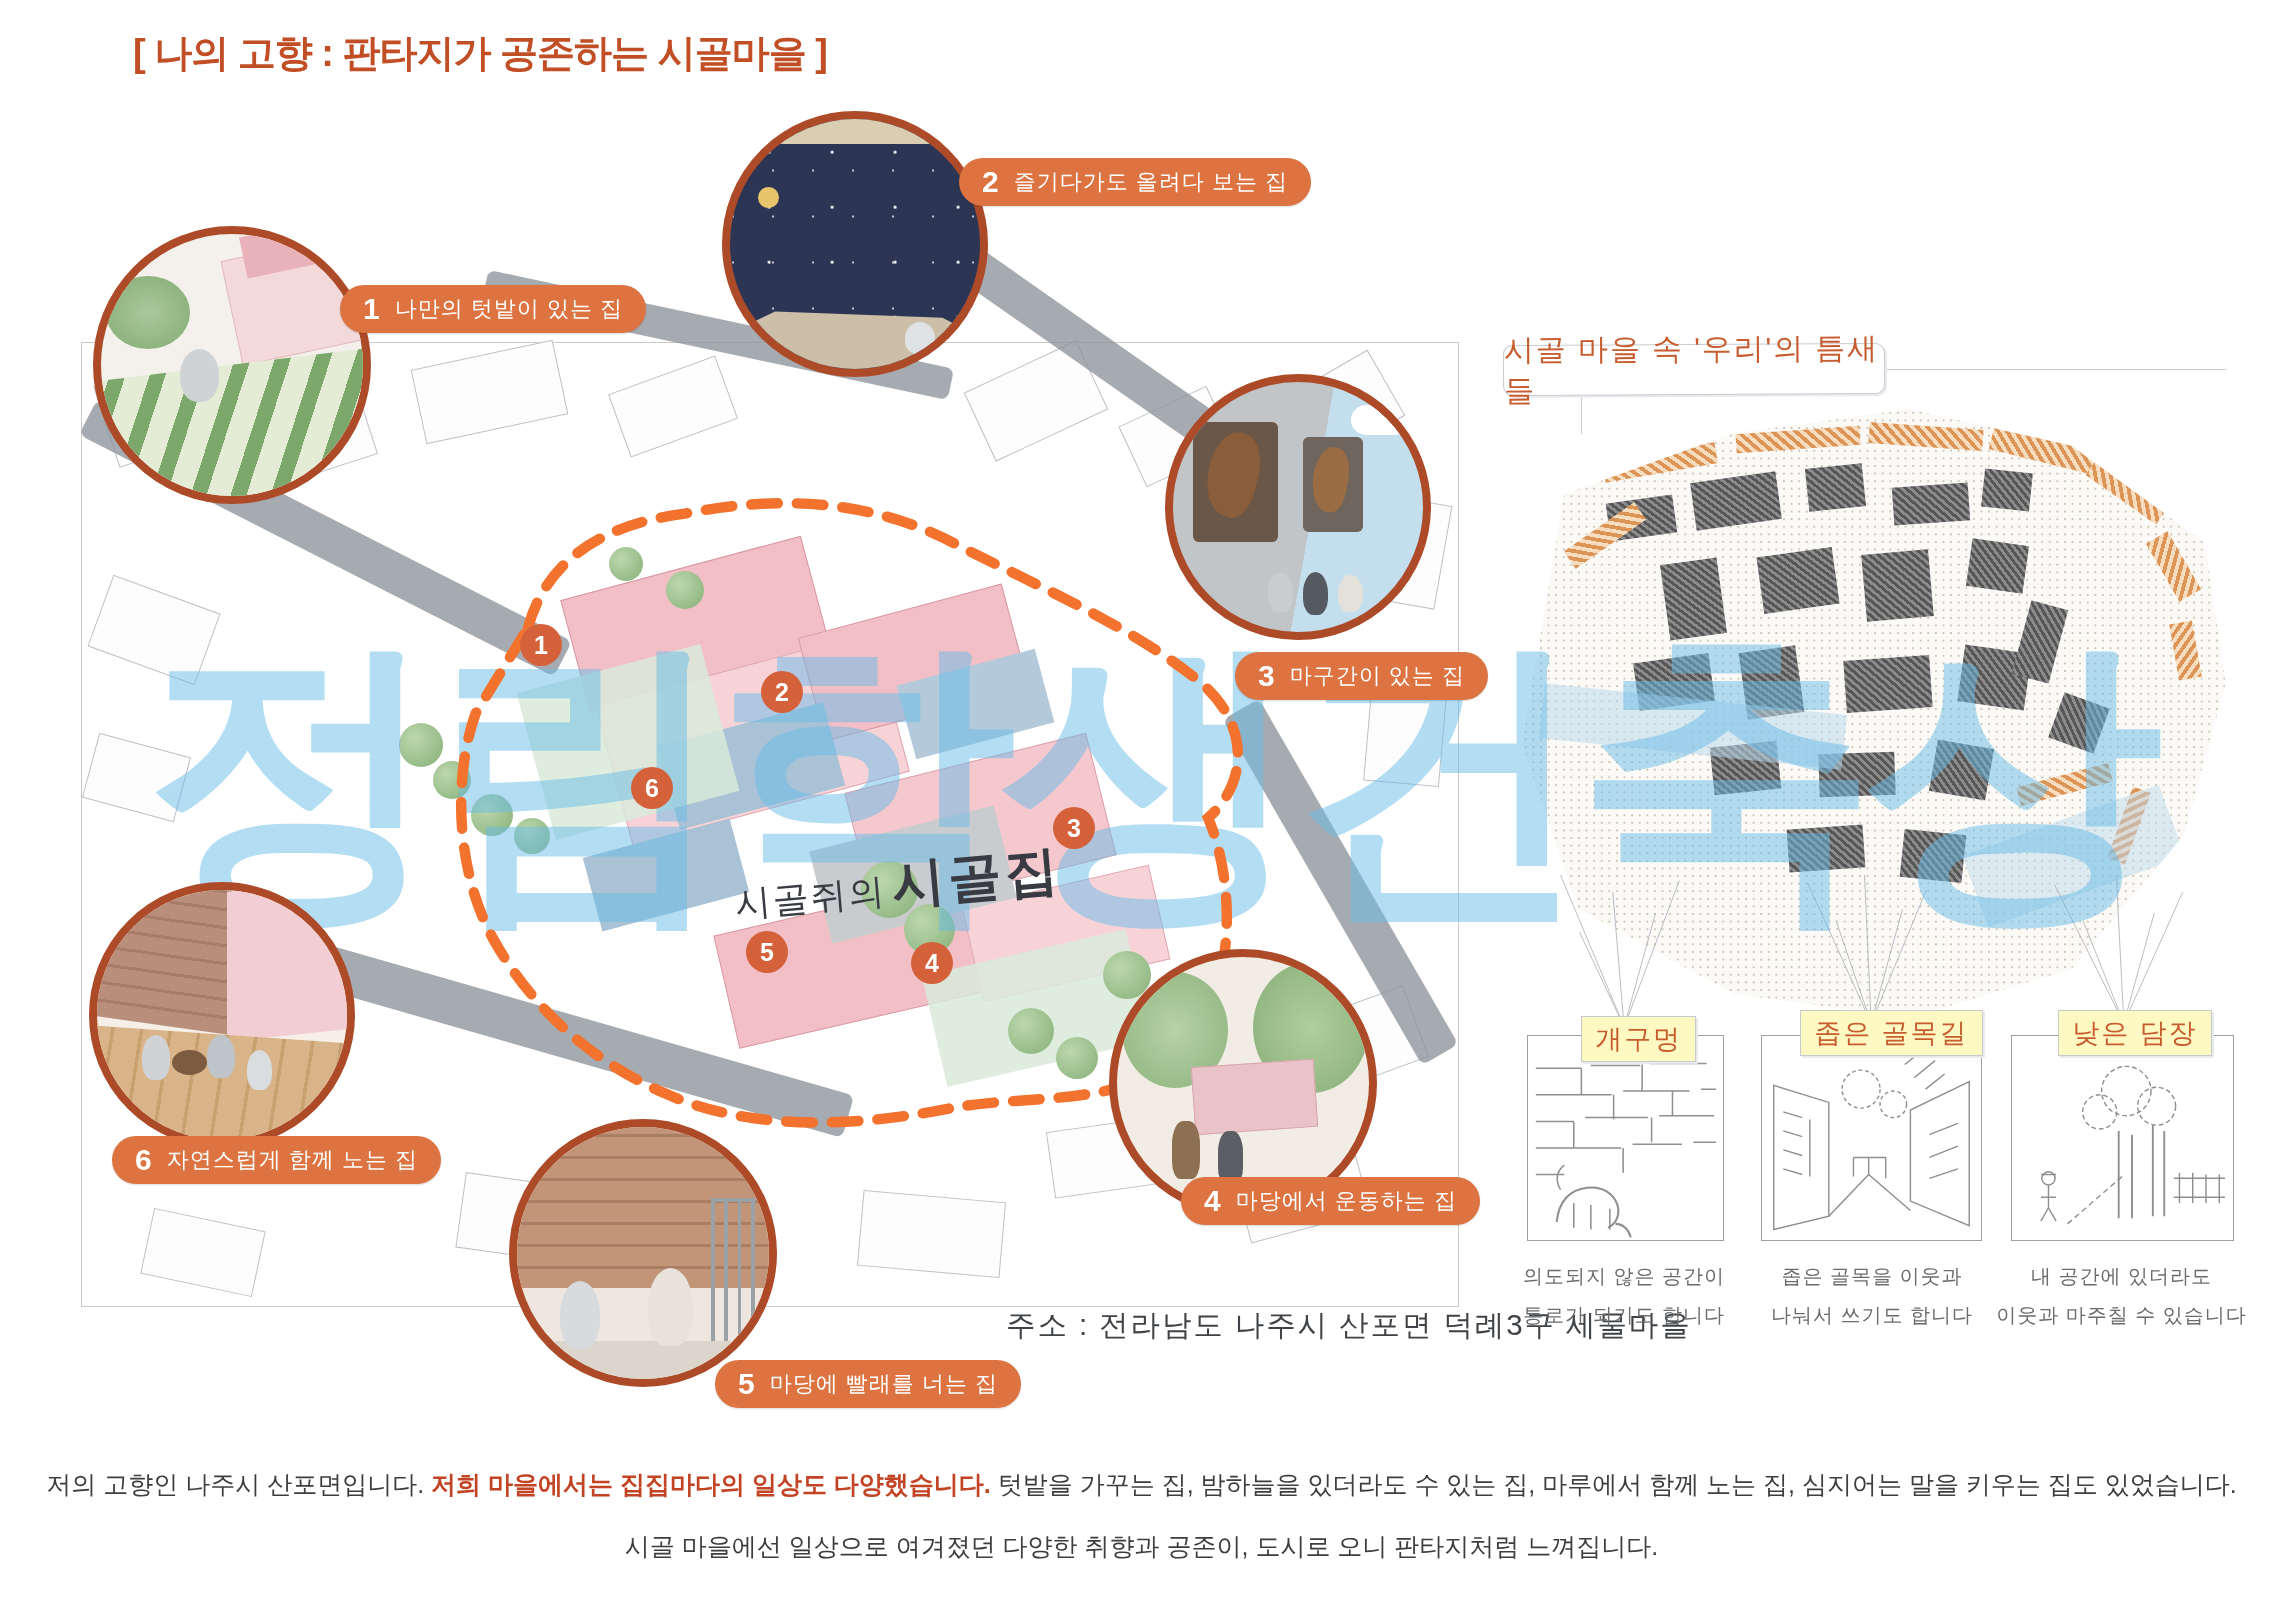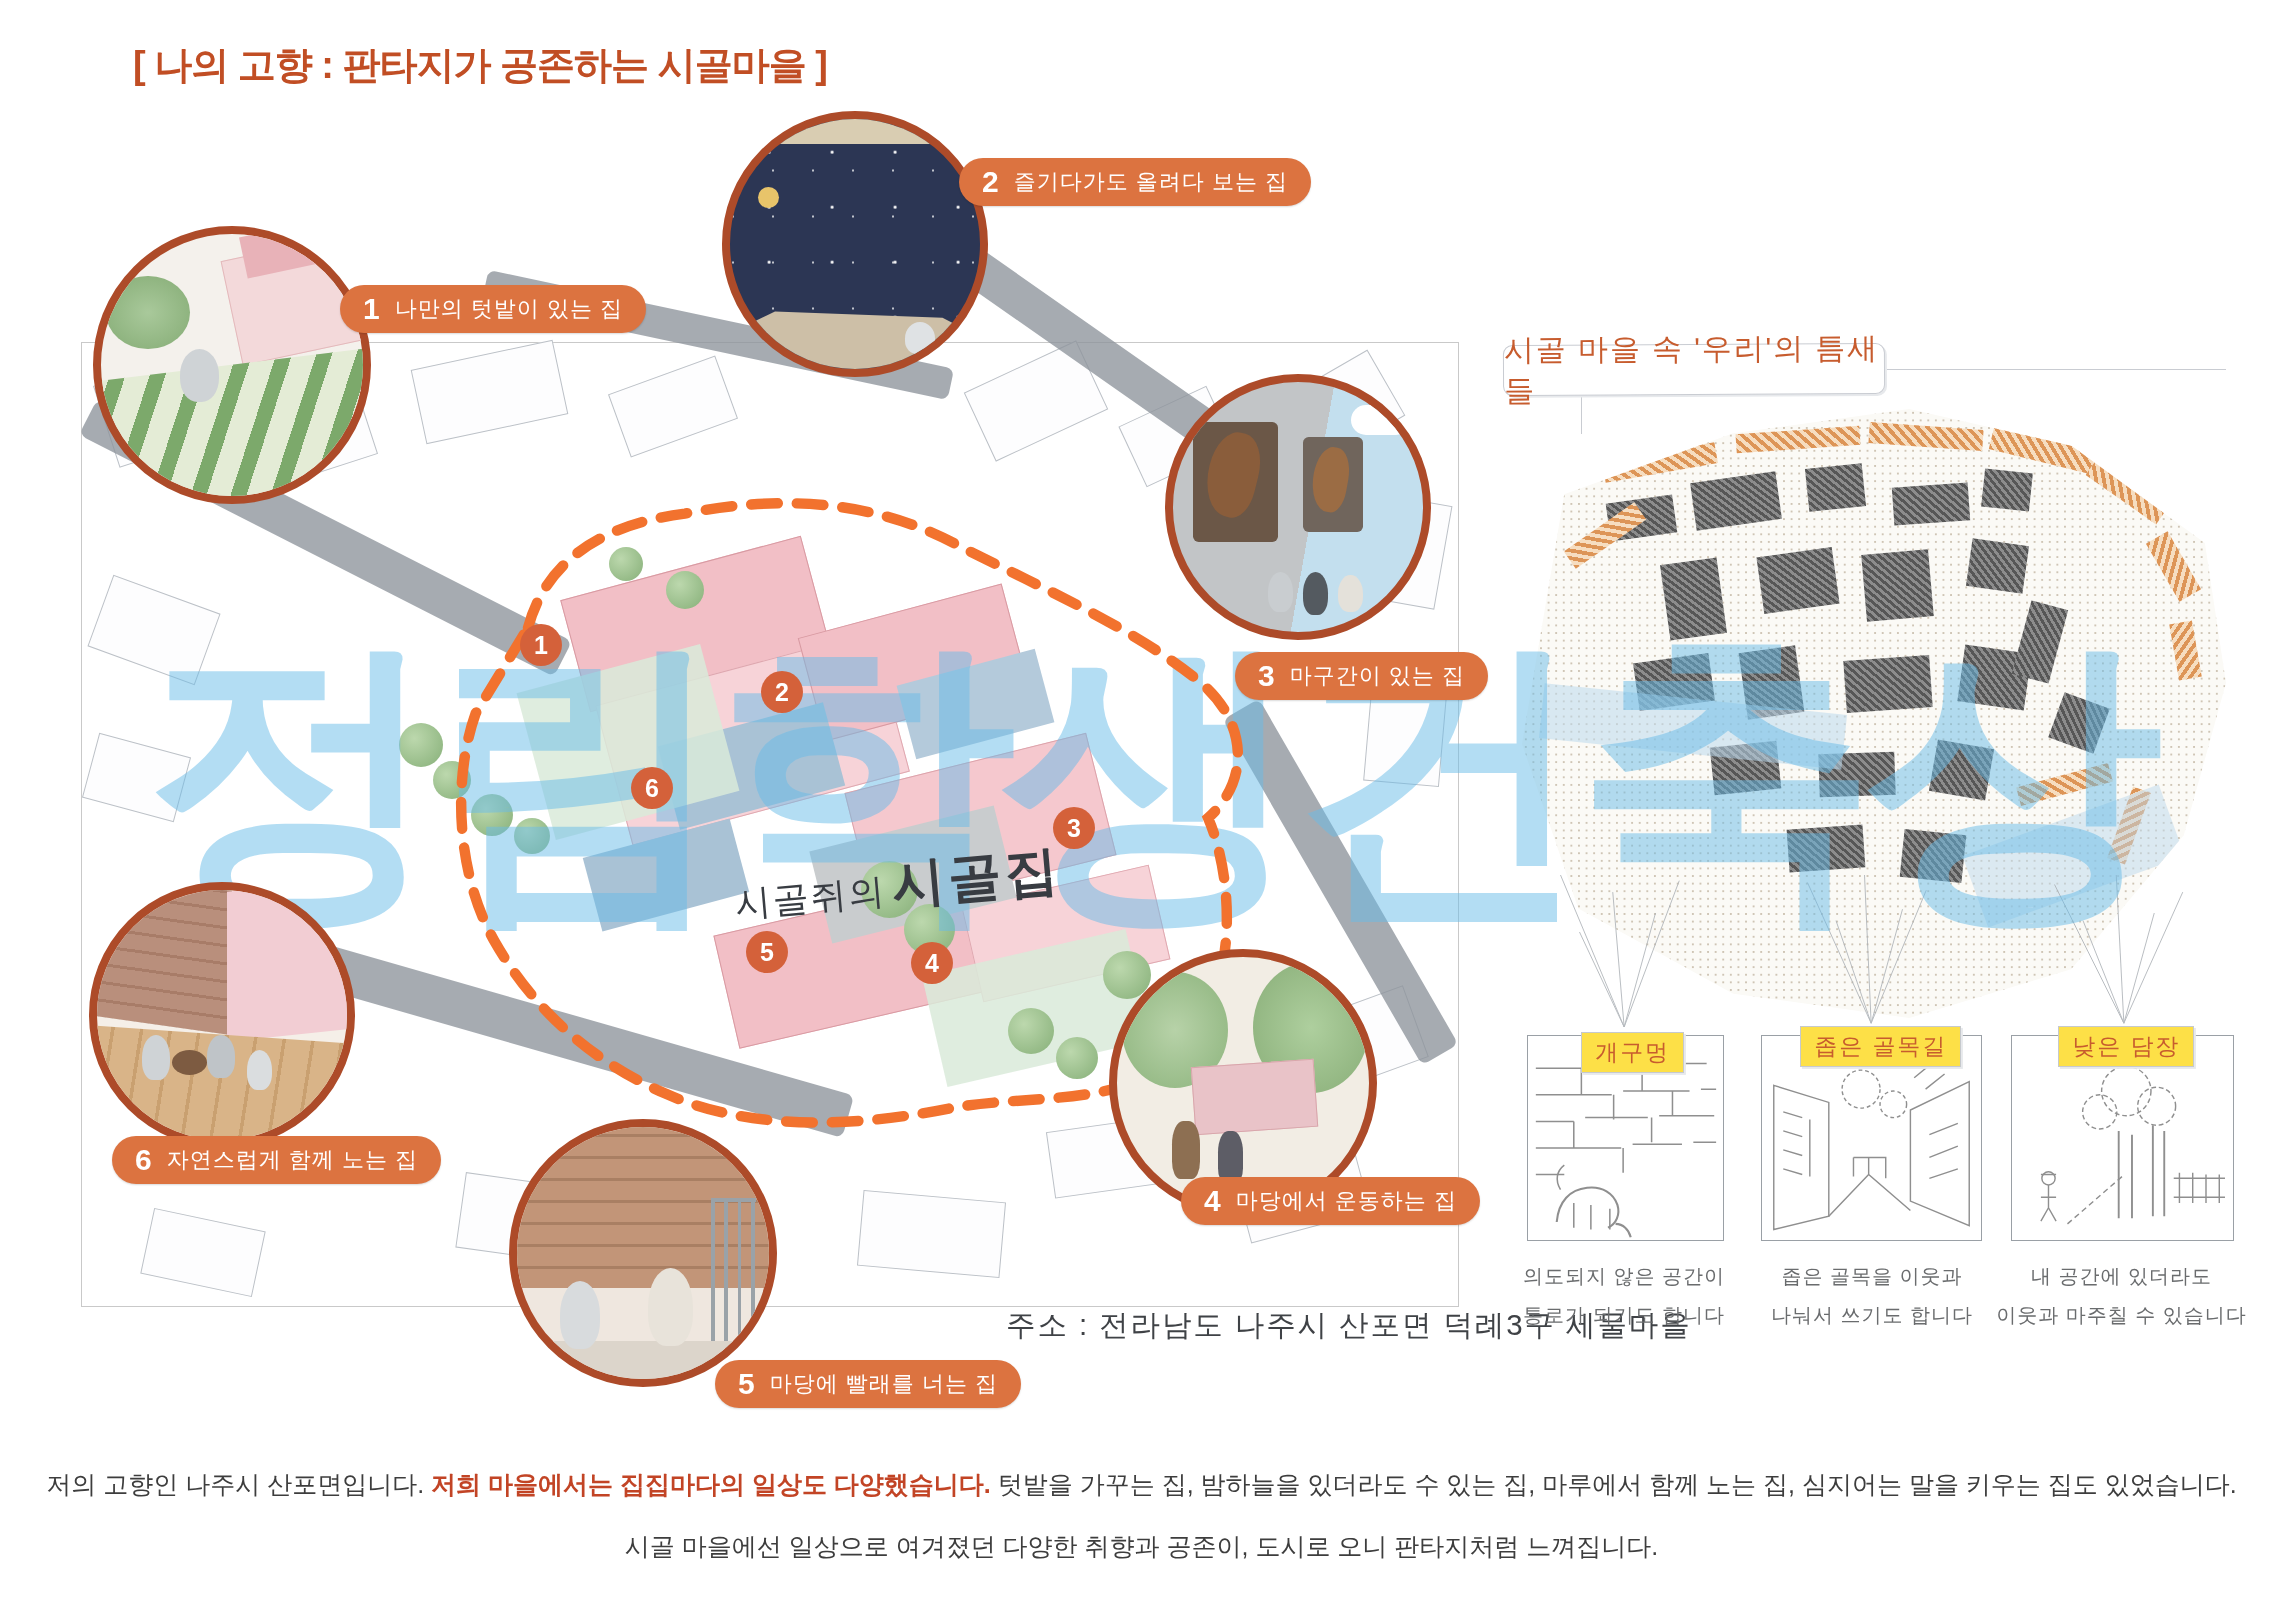--- a/index.html
+++ b/index.html
@@ -1,20 +1,20 @@
 <!DOCTYPE html>
 <html style="font-size:15px"><head>
 <meta charset="utf-8">
 <style>
   html,body{margin:0;padding:0;background:#ffffff;}
   .board{position:relative;width:2283px;height:1616px;background:#ffffff;overflow:hidden;
          font-family:"Liberation Sans","DejaVu Sans",sans-serif;}
 
   
-  .main-title{position:absolute;left:133px;top:40px;font-size:38px;font-weight:bold;
+  .main-title{position:absolute;left:133px;top:28px;font-size:38px;font-weight:bold;
               color:#c14e24;letter-spacing:-1px;z-index:70;}
 
   
   .map-frame{position:absolute;left:81px;top:342px;width:1376px;height:963px;
              border:1px solid #c9c9c9;z-index:5;}
 
   .bb{position:absolute;background:#fdfdfe;border:1.9px solid #bcc1c7;
       transform:rotate(var(--r,0deg));z-index:8;}
   .road{position:absolute;background:#8d949b;opacity:.78;border-radius:7.6px;
         transform:rotate(var(--r,0deg));z-index:9;}
@@ -64,23 +64,23 @@
         clip-path:polygon(6% 14%,30% 4%,55% 0%,78% 6%,97% 22%,100% 45%,94% 70%,78% 92%,55% 100%,30% 96%,8% 82%,0% 55%);}
   .pb{position:absolute;background:repeating-linear-gradient(45deg,#565656 0 2.9px,#8c8c8c 2.9px 5.7px);
       transform:rotate(var(--r,0deg));}
   .ob{position:absolute;background:repeating-linear-gradient(45deg,#dd9557 0 3.8px,#f6ddc0 3.8px 7.6px);
       transform:rotate(var(--r,0deg));}
   .bp{position:absolute;background:#bcd8ec;transform:rotate(var(--r,0deg));}
 
   .fan-svg{position:absolute;left:1522px;top:875px;width:723px;height:152px;z-index:12;}
 
   .sketch-box{position:absolute;background:#fff;border:1.9px solid #9aa0a6;z-index:42;}
-  .sketch-label{position:absolute;background:#fde047;border:1.9px solid #c6c9cd;padding:3.8px 13.3px;
-                font-size:23px;color:#c75c2e;z-index:44;letter-spacing:1.9px;
-                box-shadow:1.9px 1.9px 0 #e7e9ec;margin-top:16px;}
+  .sketch-label{position:absolute;background:#fef9c3;border:1.9px solid #c6c9cd;padding:3.8px 13.3px;
+                font-size:27px;color:#c75c2e;z-index:44;letter-spacing:1.9px;
+                box-shadow:1.9px 1.9px 0 #e7e9ec;}
   .caption{position:absolute;text-align:center;font-size:20px;color:#6a6c6e;
            line-height:1.95;z-index:42;letter-spacing:1px;}
 
   
   .watermark{position:absolute;left:143px;top:620px;font-size:300px;line-height:1.05;
              font-weight:bold;color:#69bce8;opacity:.5;letter-spacing:-13.3px;
              white-space:nowrap;z-index:32;pointer-events:none;}
 
   
   .footer{position:absolute;left:0;top:1463px;width:2283px;text-align:center;z-index:60;

